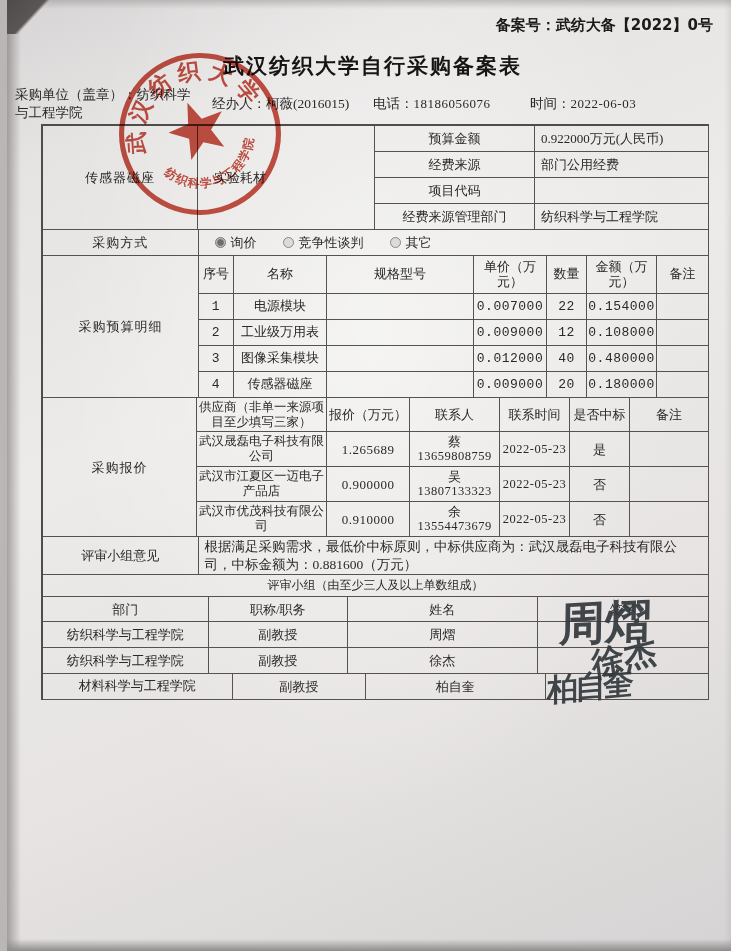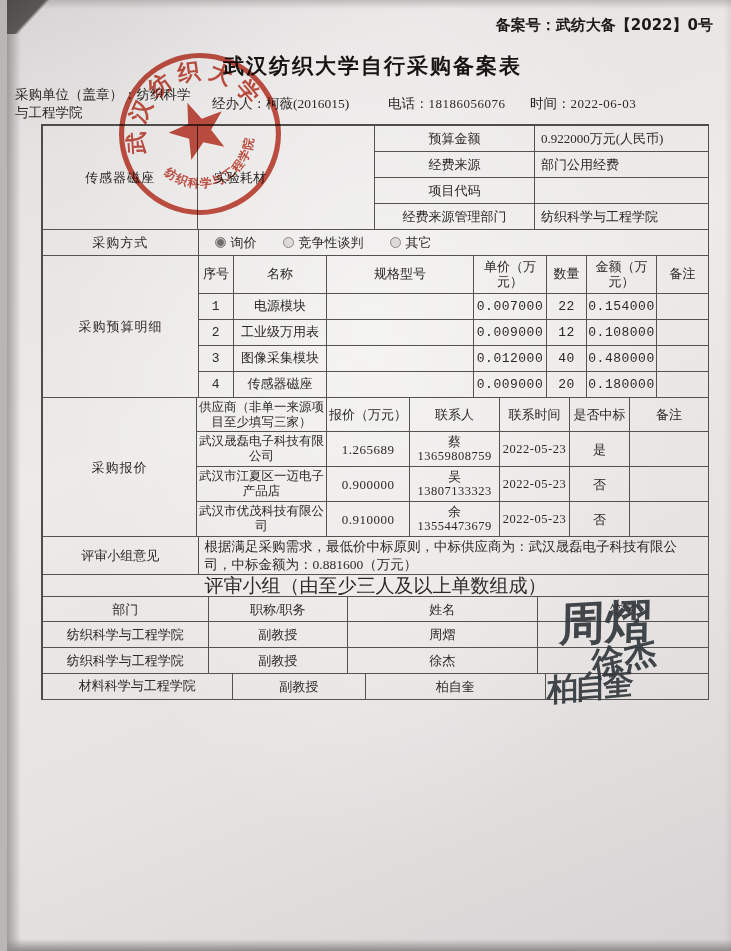--- a/index.html
+++ b/index.html
@@ -25,21 +25,21 @@
     background:linear-gradient(270deg,rgba(150,147,146,.4),rgba(150,147,146,0));}
 
   .filing{position:absolute;left:0;top:16px;width:706px;text-align:right;
     font-family:"DejaVu Sans","Liberation Sans",sans-serif;font-weight:bold;font-size:15px;color:#1d1b19;}
   .doc-title{position:absolute;left:0;top:52px;width:731px;text-align:center;
     font-family:"DejaVu Sans","Liberation Sans",sans-serif;font-weight:bold;font-size:21px;
     letter-spacing:2px;color:#171513;}
   .info-band{position:absolute;left:8px;top:86px;width:715px;font-size:13.5px;}
   .unit-block{position:absolute;left:0;top:0;width:200px;line-height:18px;}
   .agent-block{position:absolute;left:197px;top:9px;}
-  .phone-block{position:absolute;left:373px;top:9px;}
+  .phone-block{position:absolute;left:358px;top:9px;}
   .date-block{position:absolute;left:515px;top:9px;}
 
   .tbl{position:absolute;left:34px;top:124px;width:668px;
     border-top:2px solid #504c49;border-left:2px solid #504c49;
     box-sizing:border-box;font-size:13px;}
   .row{display:flex;}
   .c{border-right:1px solid #565250;border-bottom:1px solid #565250;
     box-sizing:border-box;display:flex;align-items:center;justify-content:center;
     text-align:center;padding:1px 2px;line-height:15px;}
   .c.left{justify-content:flex-start;text-align:left;}
@@ -233,21 +233,21 @@
         </div>
       </div>
     </div>
 
     <div class="row">
       <div class="c" style="width:156px;height:38px;">评审小组意见</div>
       <div class="c left" style="width:512px;height:38px;padding:2px 6px;font-size:13.5px;line-height:18px;">根据满足采购需求，最低价中标原则，中标供应商为：武汉晟磊电子科技有限公司，中标金额为：0.881600（万元）</div>
     </div>
 
     <div class="row">
-      <div class="c" style="width:668px;height:22px;font-size:19px;">评审小组（由至少三人及以上单数组成）</div>
+      <div class="c" style="width:668px;height:22px;font-size:12px;">评审小组（由至少三人及以上单数组成）</div>
     </div>
 
     <div class="row">
       <div class="c" style="width:166px;height:25px;">部门</div>
       <div class="c" style="width:140px;height:25px;">职称/职务</div>
       <div class="c" style="width:190px;height:25px;">姓名</div>
       <div class="c" style="width:172px;height:25px;">签字</div>
     </div>
     <div class="row">
       <div class="c" style="width:166px;height:26px;">纺织科学与工程学院</div>

